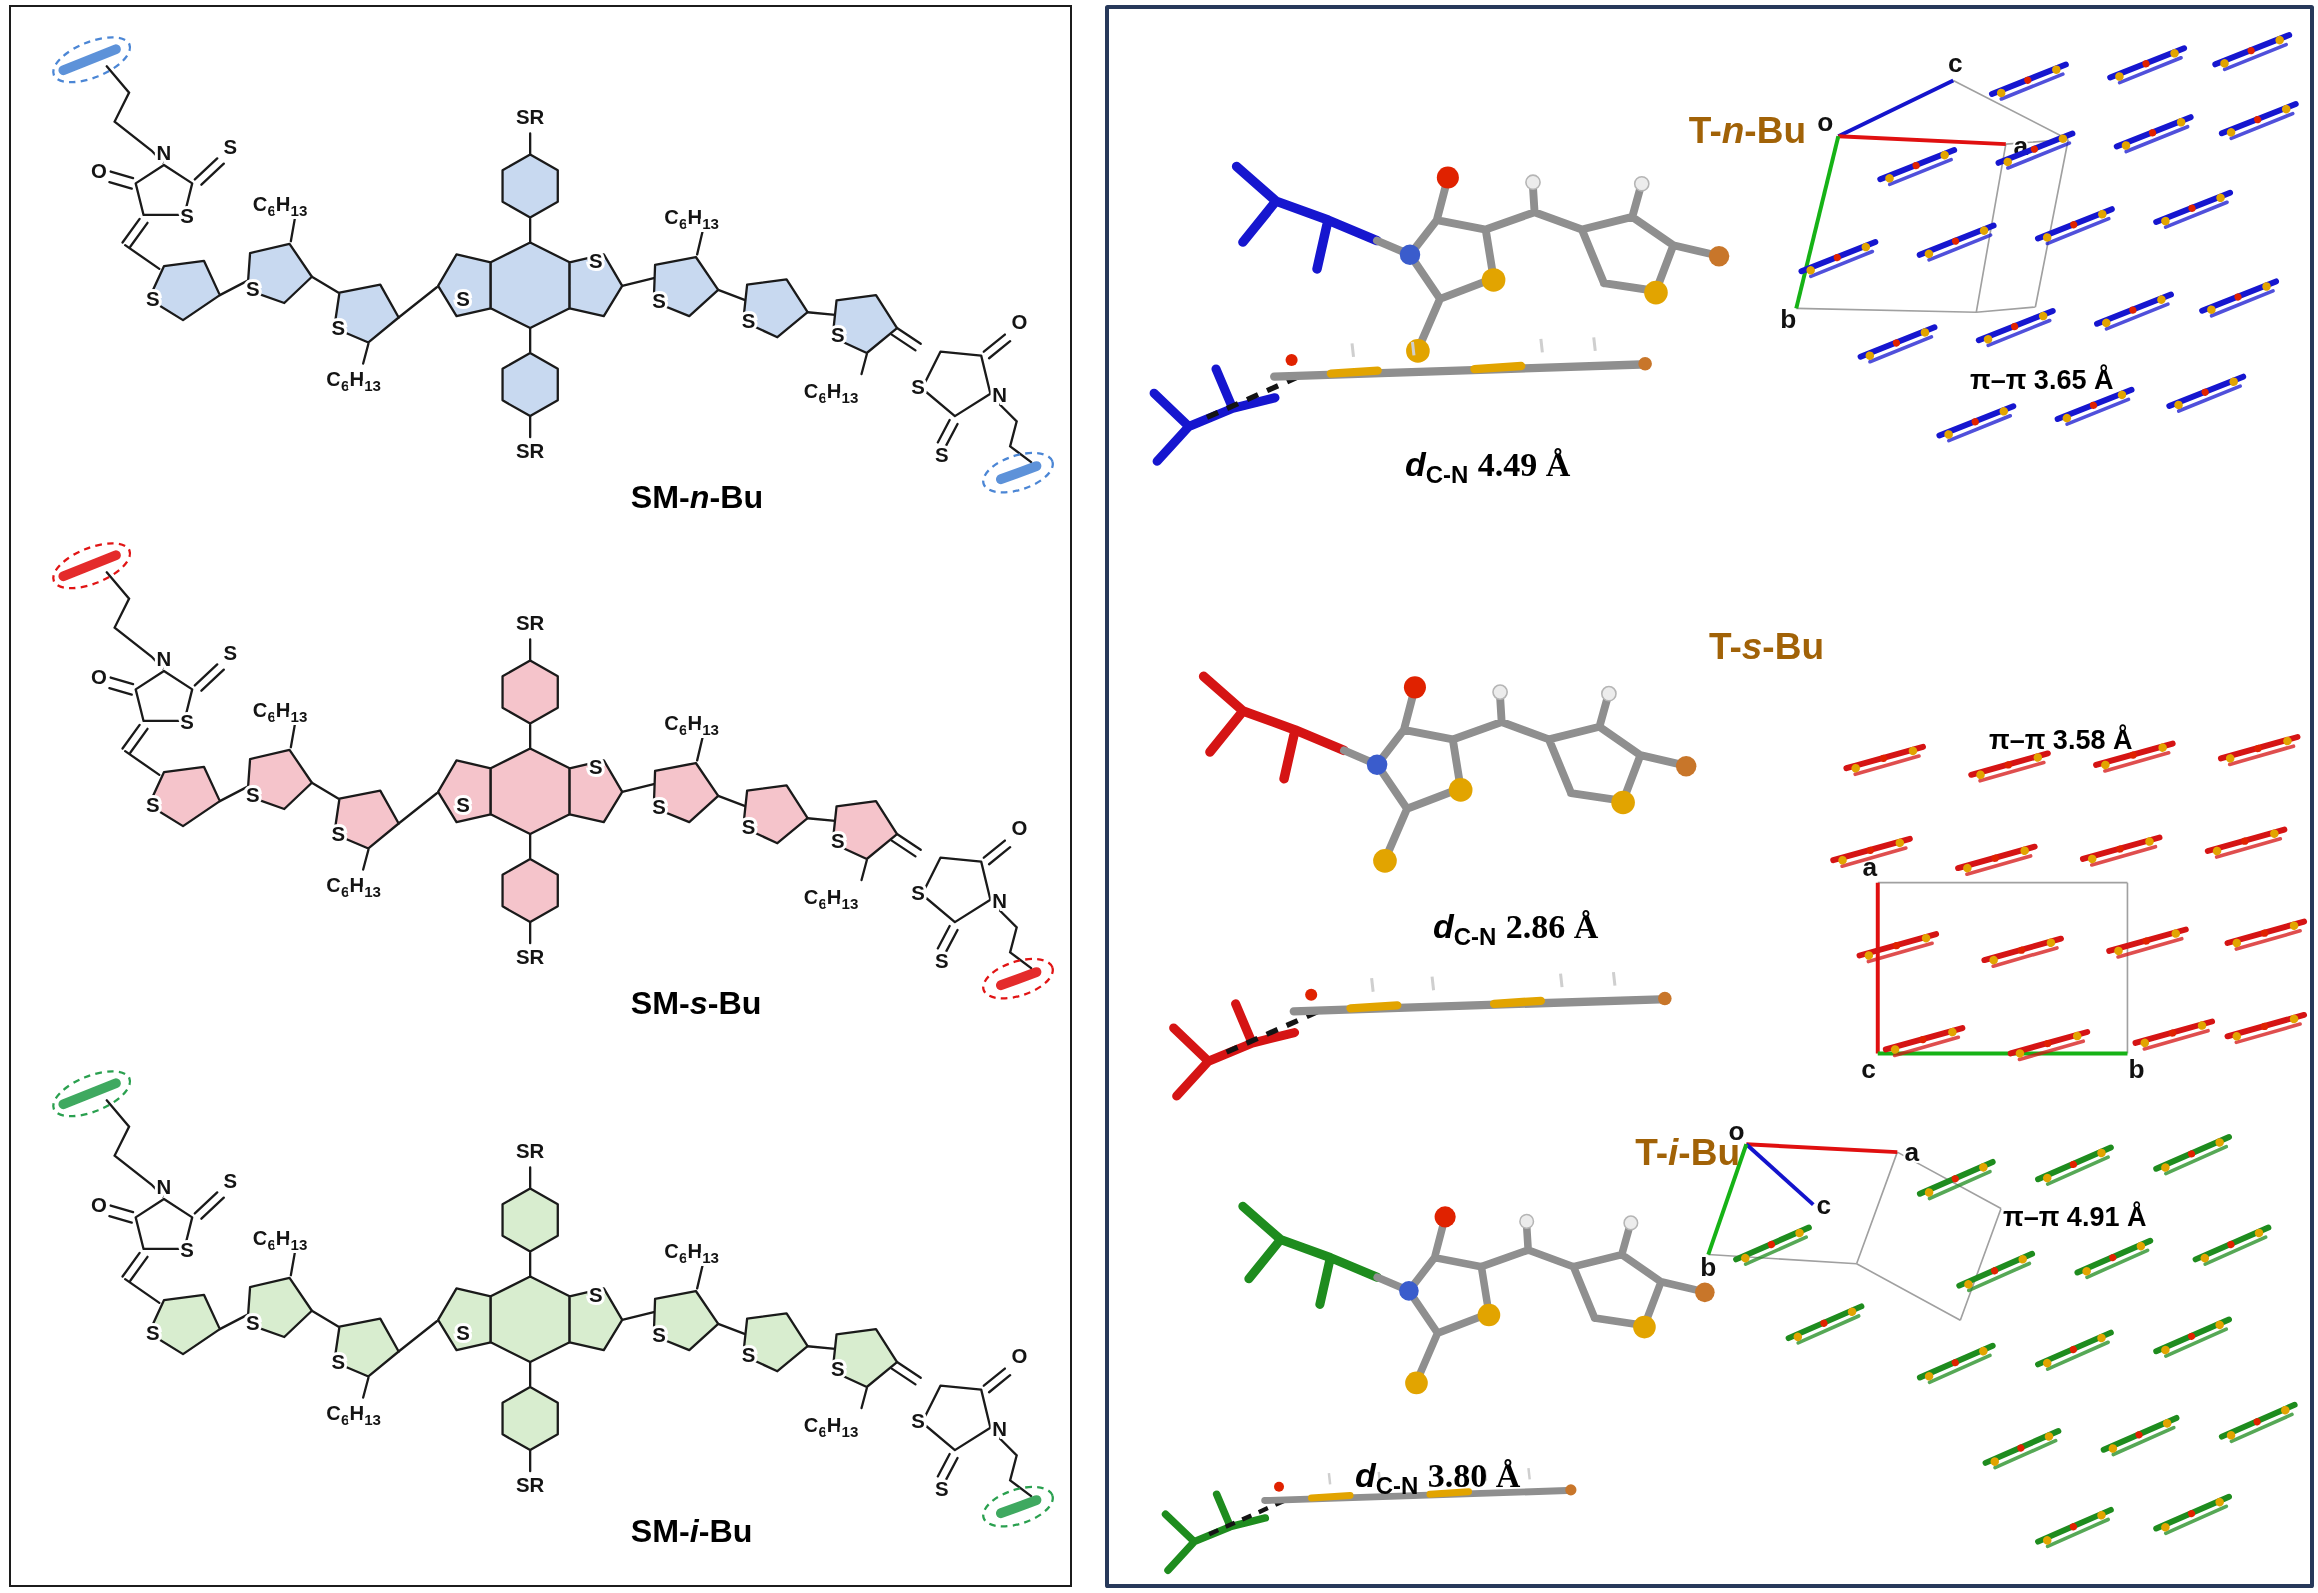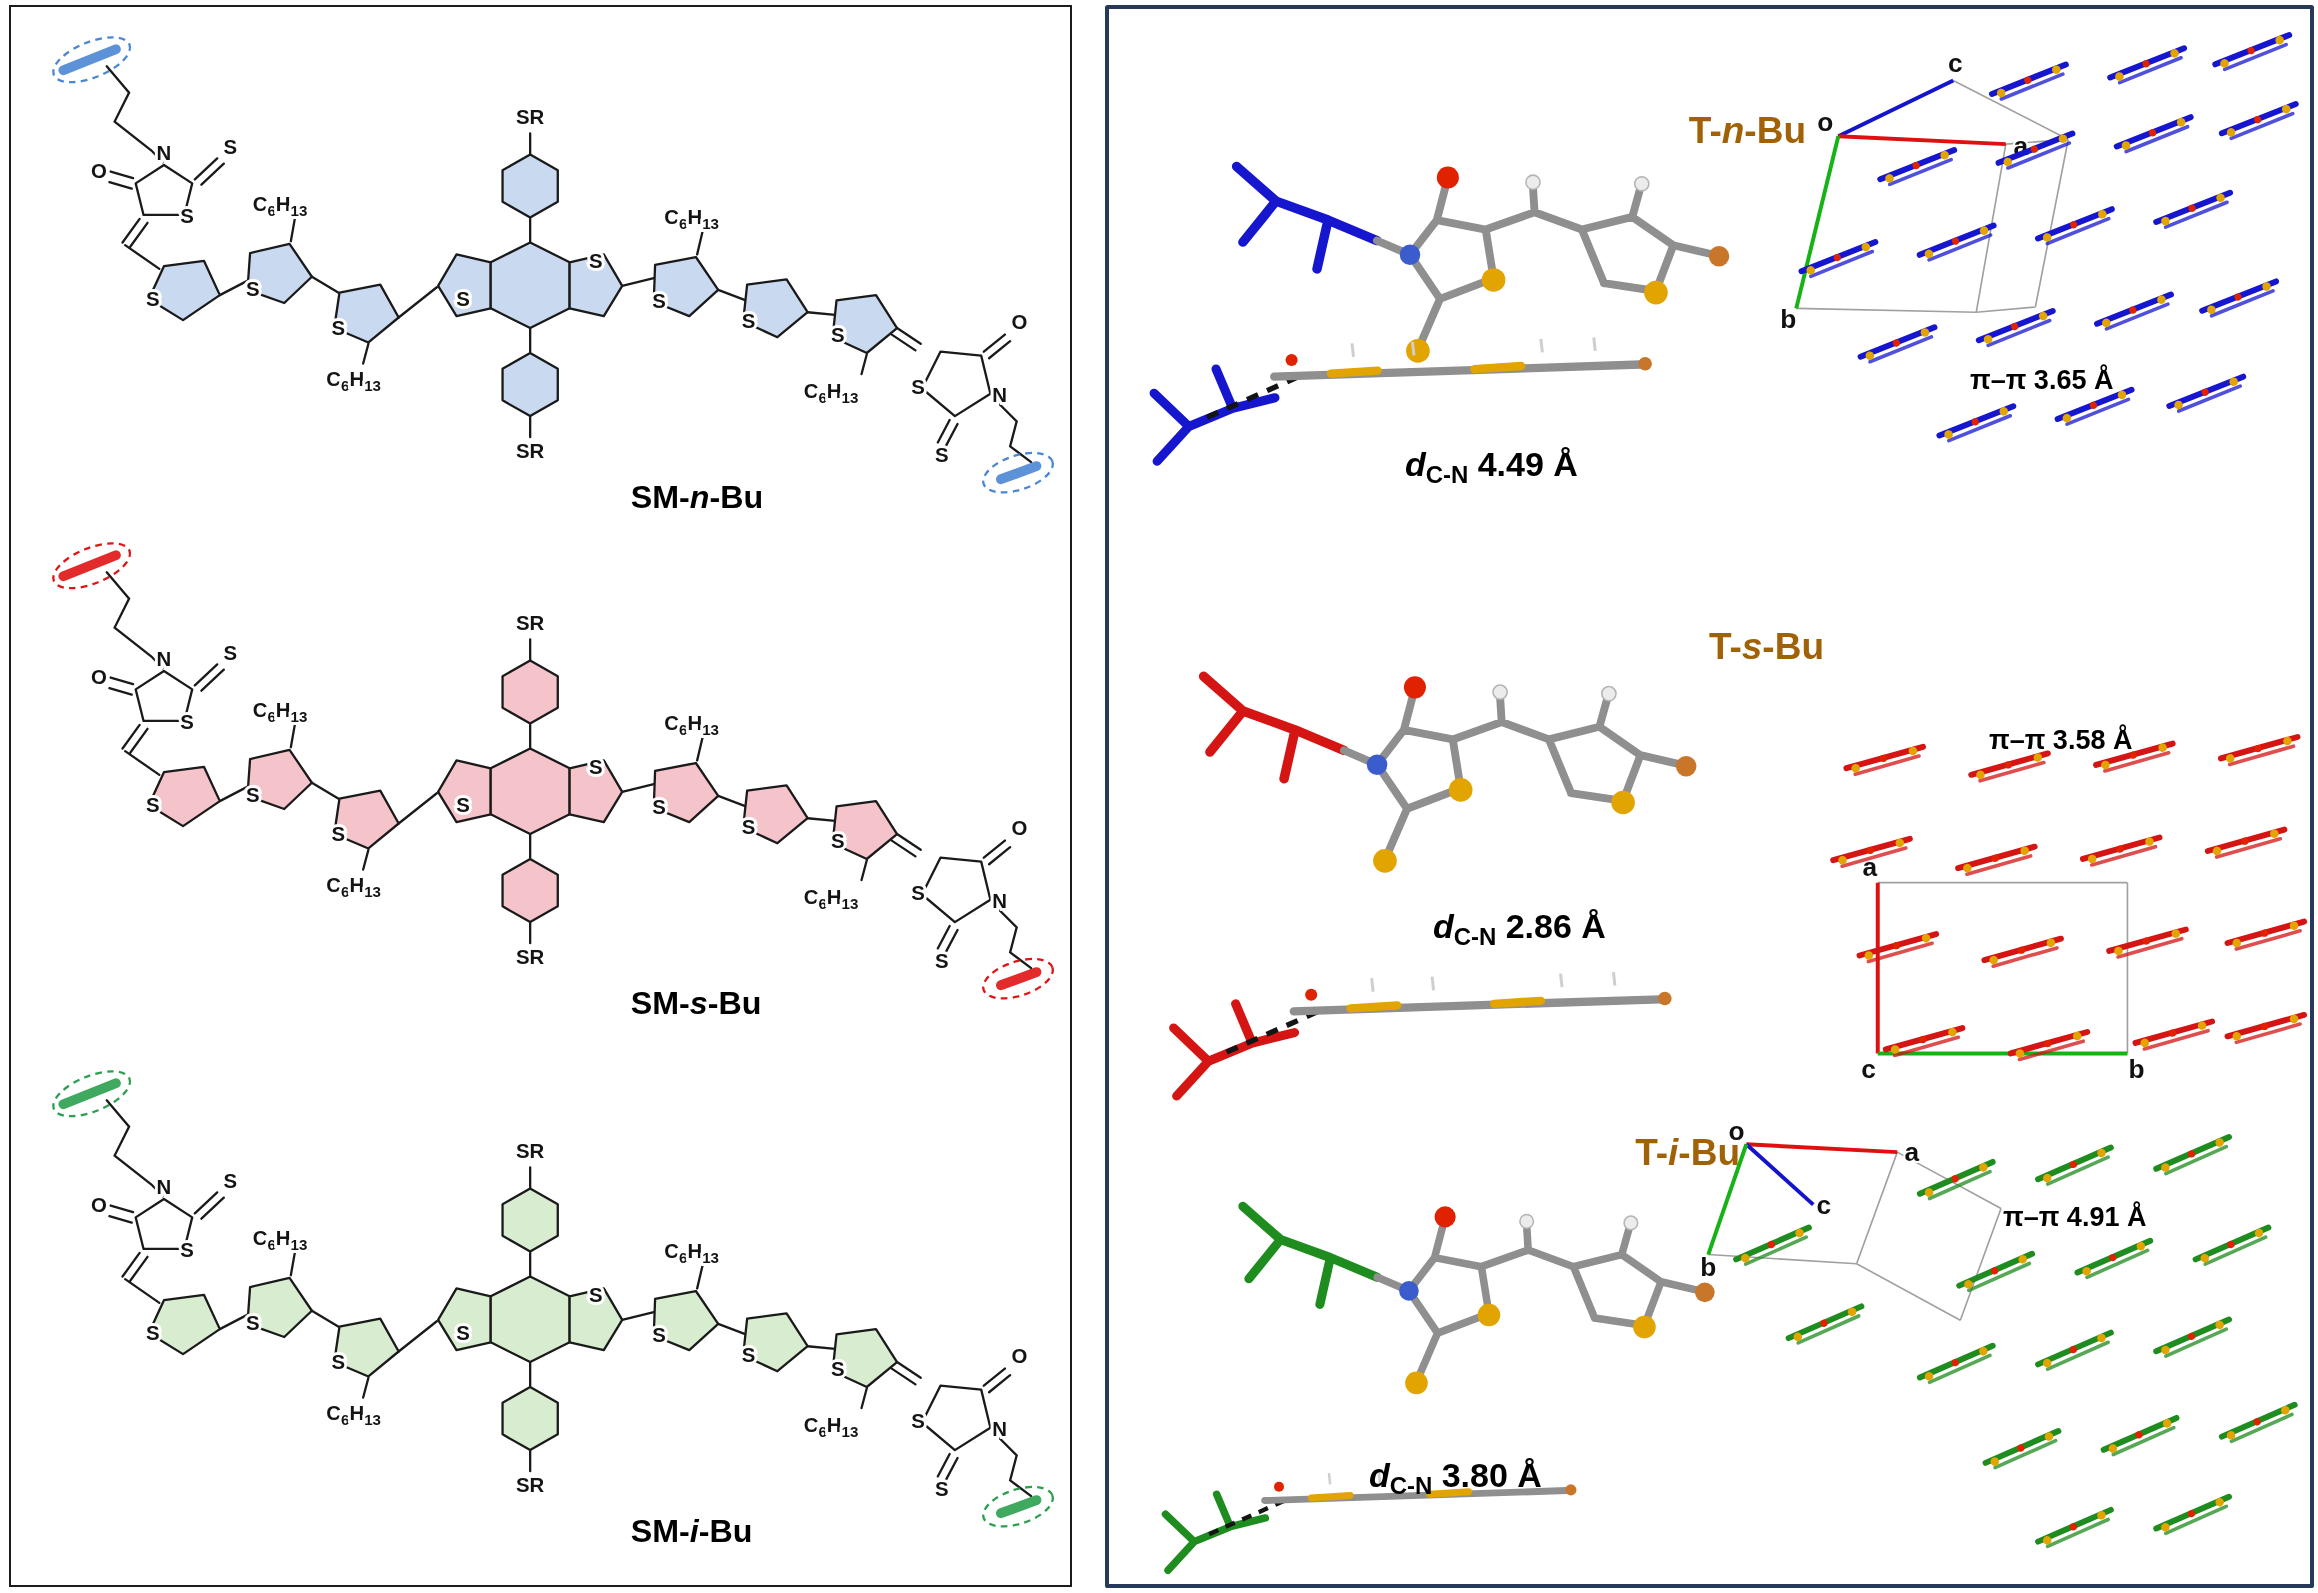--- a/index.html
+++ b/index.html
@@ -34,21 +34,21 @@
   #sec1 { top:9.2px;  height:582px; }
   #sec2 { top:591px; height:518px; }
   #sec3 { top:1109px; height:470px; }
   .secart { position:absolute; inset:0; width:100%; height:100%; }
 
   .ctitle { position:absolute; font-size:37px; font-weight:bold; color:#a16207; text-align:right; }
   .pi-label { position:absolute; font-size:27px; font-weight:bold; color:#000; white-space:nowrap; }
   .dcn { position:absolute; font-size:34px; font-weight:bold; color:#000; white-space:nowrap; }
   .dcn i { font-style:italic; }
   .dcn sub { font-size:24px; font-weight:bold; line-height:0; vertical-align:-6.6px; }
-  .dcn .val { margin-left:9.2px; }
+  .dcn .val { margin-left:9.2px;font-family:Liberation Serif, serif; }
 
   .axl { font-family:"Liberation Sans",sans-serif; font-size:40px; font-weight:600; fill:#111;
          text-anchor:middle; paint-order:stroke; stroke:#fff; stroke-width:6px; }
 </style>
 </head>
 <body>
 
 <svg width="0" height="0" style="position:absolute" aria-hidden="true">
   <defs>
 
@@ -333,17 +333,17 @@
           <use href="#stick" xlink:href="#stick" transform="translate(420,290) rotate(-16)"></use>
           <use href="#stick" xlink:href="#stick" transform="translate(160,460) rotate(-16)"></use>
           <use href="#stick" xlink:href="#stick" transform="translate(340,440) rotate(-16)"></use>
           <use href="#stick" xlink:href="#stick" transform="translate(520,420) rotate(-16)"></use>
           <use href="#stick" xlink:href="#stick" transform="translate(240,580) rotate(-16)"></use>
           <use href="#stick" xlink:href="#stick" transform="translate(420,560) rotate(-16)"></use>
         </g>
       </svg>
       <div class="ctitle" style="left:342px;top:14px;width:289px"><span>T-</span><i>i</i><span>-Bu</span></div>
       <div class="pi-label" style="left:894px;top:84px"><span>π–π 4.91 Å</span></div>
-      <div class="dcn" style="left:260px;top:338px"><i>d</i><sub>C-N</sub><span class="val">3.80 Å</span></div>
+      <div class="dcn" style="left:246px;top:338px"><i>d</i><sub>C-N</sub><span class="val">3.80 Å</span></div>
     </div>
   </div>
 </div>
 
 
 </body></html>

